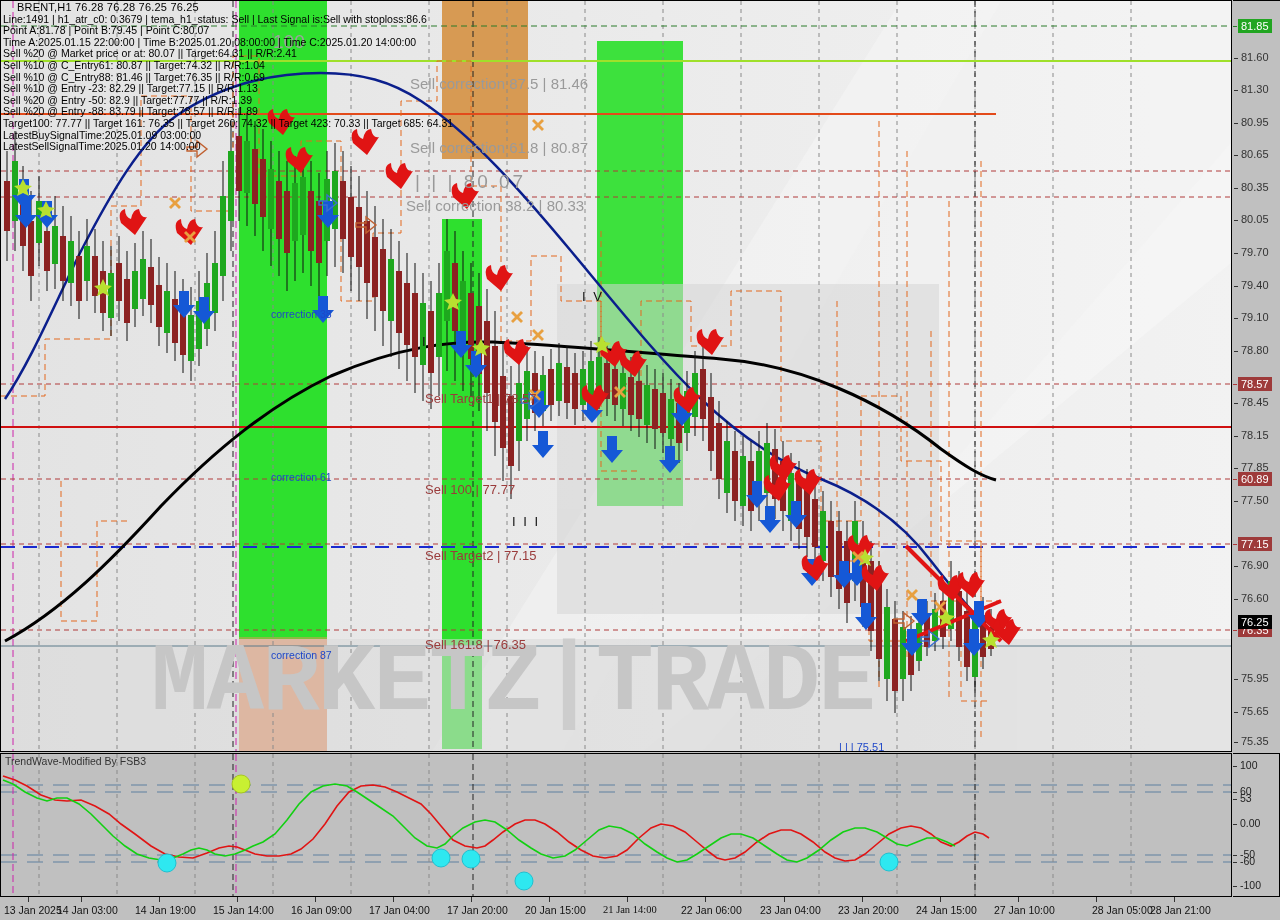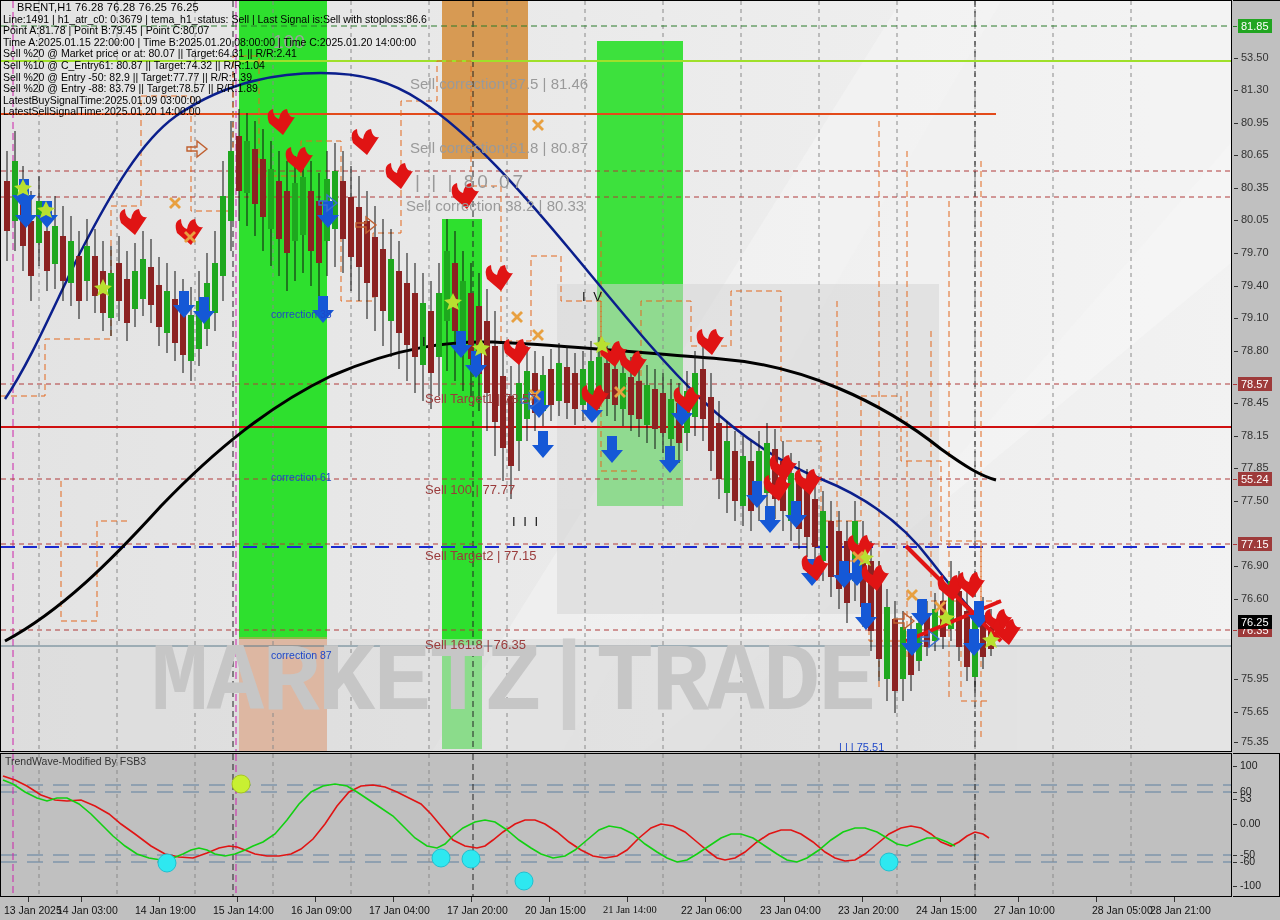--- a/index.html
+++ b/index.html
@@ -541,22 +541,25 @@
       <div id="watermark"><span>MARKETZ</span><span class="thin">|</span><span>TRADE</span></div>
 
       <div id="infoBlock">
         <div class="ln title">BRENT,H1  76.28 76.28 76.25 76.25</div>
         <div id="infoLines">
             <div class="ln">Line:1491 | h1_atr_c0: 0.3679 | tema_h1_status: Sell | Last Signal is:Sell with stoploss:86.6</div>
             <div class="ln">Point A:81.78 | Point B:79.45 | Point C:80.07</div>
             <div class="ln">Time A:2025.01.15 22:00:00 | Time B:2025.01.20 08:00:00 | Time C:2025.01.20 14:00:00</div>
             <div class="ln">Sell %20 @ Market price or at: 80.07 || Target:64.31 || R/R:2.41</div>
             <div class="ln">Sell %10 @ C_Entry61: 80.87 || Target:74.32 || R/R:1.04</div>
+            <div class="ln">Sell %10 @ C_Entry88: 81.46 || Target:76.35 || R/R:0.69</div>
+            <div class="ln">Sell %10 @ Entry -23: 82.29 || Target:77.15 || R/R:1.13</div>
             <div class="ln">Sell %20 @ Entry -50: 82.9 || Target:77.77 || R/R:1.39</div>
             <div class="ln">Sell %20 @ Entry -88: 83.79 || Target:78.57 || R/R:1.89</div>
+            <div class="ln">Target100: 77.77 || Target 161: 76.35 || Target 260: 74.32 || Target 423: 70.33 || Target 685: 64.31</div>
             <div class="ln">LatestBuySignalTime:2025.01.09 03:00:00</div>
             <div class="ln">LatestSellSignalTime:2025.01.20 14:00:00</div>
           </div>
       </div>
 
       <div id="annoHost">
           <div class="anno graybig" style="left: 272px; top: 30px;">100</div>
           <div class="anno gray" style="left: 409px; top: 74px;">Sell correction 87.5 | 81.46</div>
           <div class="anno gray" style="left: 409px; top: 138px;">Sell correction 61.8 | 80.87</div>
           <div class="anno wavegray" style="left: 414px; top: 170px;">| | | 80.07</div>
@@ -571,21 +574,21 @@
           <div class="anno darkred" style="left: 424px; top: 547px;">Sell Target2 | 77.15</div>
           <div class="anno darkred" style="left: 424px; top: 636px;">Sell 161.8 | 76.35</div>
           <div class="anno blue" style="left: 270px; top: 648px;">correction 87</div>
         </div>
     </div>
   </div>
 
   <div id="priceAxis">
       <div class="lbl green" style="top: 18px;">81.85</div>
       <div class="dash" style="top: 25px; background: rgb(42, 122, 42);"></div>
-      <div class="tk" style="top: 50px;">53.50</div>
+      <div class="tk" style="top: 50px;">81.60</div>
       <div class="tick" style="top: 57px;"></div>
       <div class="tk" style="top: 82px;">81.30</div>
       <div class="tick" style="top: 89px;"></div>
       <div class="tk" style="top: 115px;">80.95</div>
       <div class="tick" style="top: 122px;"></div>
       <div class="tk" style="top: 147px;">80.65</div>
       <div class="tick" style="top: 154px;"></div>
       <div class="tk" style="top: 180px;">80.35</div>
       <div class="tick" style="top: 187px;"></div>
       <div class="tk" style="top: 212px;">80.05</div>
@@ -599,21 +602,21 @@
       <div class="tk" style="top: 343px;">78.80</div>
       <div class="tick" style="top: 350px;"></div>
       <div class="lbl red" style="top: 376px;">78.57</div>
       <div class="dash" style="top: 383px; background: rgb(176, 58, 58);"></div>
       <div class="tk" style="top: 395px;">78.45</div>
       <div class="tick" style="top: 402px;"></div>
       <div class="tk" style="top: 428px;">78.15</div>
       <div class="tick" style="top: 435px;"></div>
       <div class="tk" style="top: 460px;">77.85</div>
       <div class="tick" style="top: 467px;"></div>
-      <div class="lbl red" style="top: 471px;">55.24</div>
+      <div class="lbl red" style="top: 471px;">60.89</div>
       <div class="dash" style="top: 478px; background: rgb(176, 58, 58);"></div>
       <div class="tk" style="top: 493px;">77.50</div>
       <div class="tick" style="top: 500px;"></div>
       <div class="lbl red" style="top: 536px;">77.15</div>
       <div class="dash" style="top: 543px; background: rgb(176, 58, 58);"></div>
       <div class="tk" style="top: 558px;">76.90</div>
       <div class="tick" style="top: 565px;"></div>
       <div class="tk" style="top: 591px;">76.60</div>
       <div class="tick" style="top: 598px;"></div>
       <div class="lbl red" style="top: 622px;">76.35</div>

